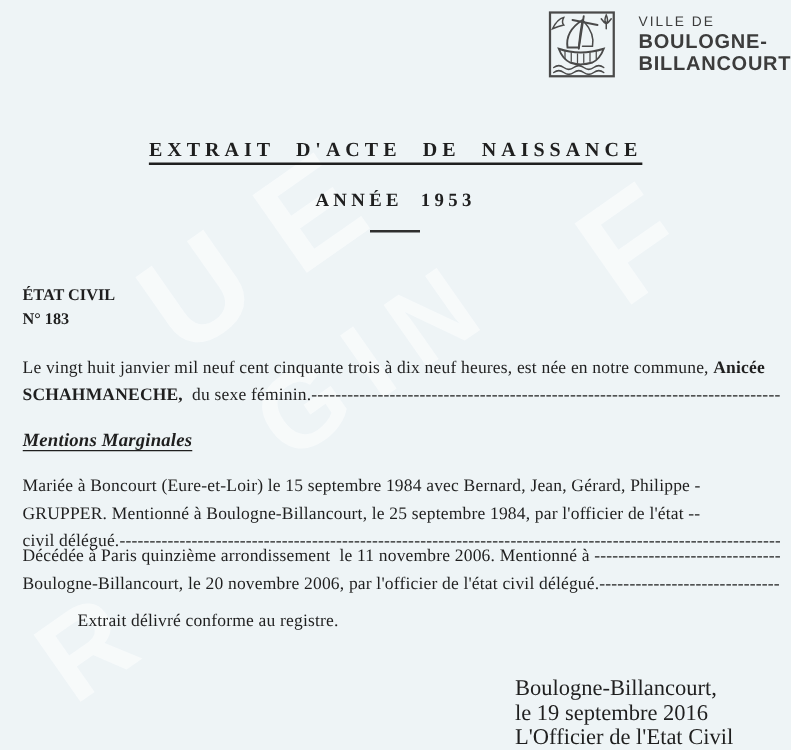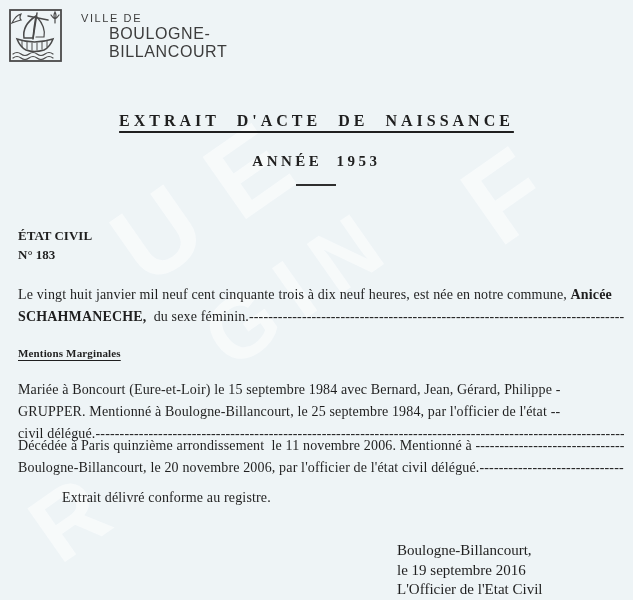--- a/index.html
+++ b/index.html
@@ -14,49 +14,49 @@
     font-family:"Liberation Sans", sans-serif; font-weight:bold;
     transform:rotate(-35deg); pointer-events:none; user-select:none;
   }
   .wm-1 { left:105px; top:130px; font-size:110px; letter-spacing:34px; }
   .wm-2 { left:470px; top:130px; font-size:115px; }
   .wm-3 { left:195px; top:235px; font-size:88px; letter-spacing:18px; }
   .wm-4 { left:35px;  top:465px; font-size:95px; }
   
   .header {
     position:absolute; top:7px; left:0; right:0;
-    display:flex; justify-content:flex-start; align-items:center; gap:11px;
+    display:flex; justify-content:flex-end; align-items:center; gap:11px;
   }
   .crest { width:70px; height:58px; }
   .citytext { font-family:"Liberation Sans", sans-serif; color:#3c3c3c; }
   .city-prefix { font-size:11px; letter-spacing:1.6px; margin-bottom:1px; }
-  .city-name   { font-size:16px; font-weight:normal; letter-spacing:.6px; line-height:18px;margin-left:28px; }
+  .city-name   { font-size:16px; font-weight:bold; letter-spacing:.6px; line-height:18px; }
   
   .title {
     position:absolute; top:112px; left:0; right:0; text-align:center;
     font-size:16px; font-weight:bold; letter-spacing:4px; word-spacing:9px;
   }
   .title span { text-decoration:underline; text-underline-offset:5px; text-decoration-thickness:1.5px; }
   .year {
     position:absolute; top:153px; left:0; right:0; text-align:center;
     font-size:15px; font-weight:bold; letter-spacing:3.5px; word-spacing:7px;
   }
   .rule { position:absolute; top:184px; left:296px; width:40px; border-top:2px solid #2e2e2e; }
   
   .registry { position:absolute; top:226px; left:18px; font-size:13px; font-weight:bold; line-height:19px; }
   .blk { position:absolute; left:18px; width:606px; font-size:14px; line-height:22px; letter-spacing:.15px; }
   .line { white-space:pre; overflow:hidden; }
   .b { font-weight:bold; }
   .birth    { top:284px; }
-  .mhead    { top:342px; font-size:11px; font-weight:bold; }
+  .mhead    { top:342px; font-size:15px; font-weight:bold;font-style:italic; }
   .mhead .line span { text-decoration:underline; text-underline-offset:3px; }
   .marriage { top:379px; }
   .death    { top:435px; }
   .closing  { top:487px;margin-left:44px; }
-  .signature{ position:absolute; top:541px; left:397px; font-size:15px; line-height:19.5px; }
+  .signature{ position:absolute; top:541px; left:412px; font-size:18px; line-height:19.5px; }
 </style>
 </head>
 <body>
 
 <div class="page">
 
   <div class="wm wm-1">UE</div>
   <div class="wm wm-2">F</div>
   <div class="wm wm-3">GIN</div>
   <div class="wm wm-4">R</div>

